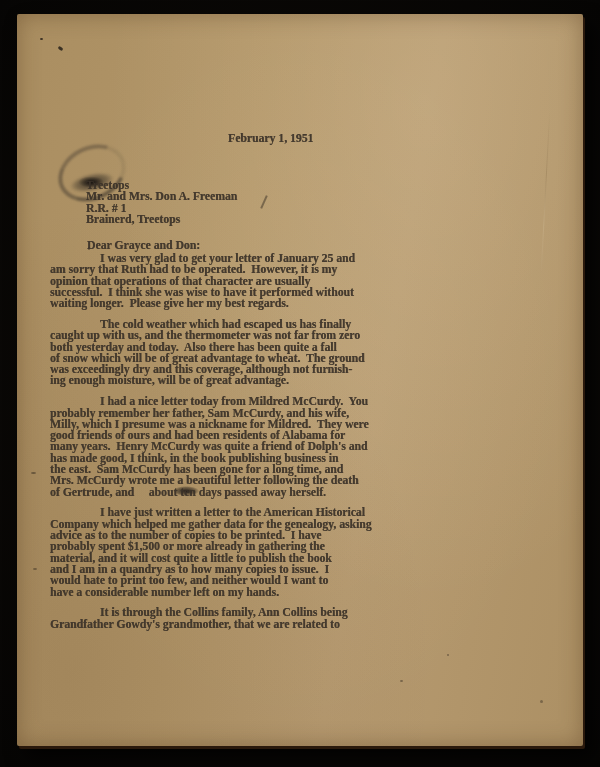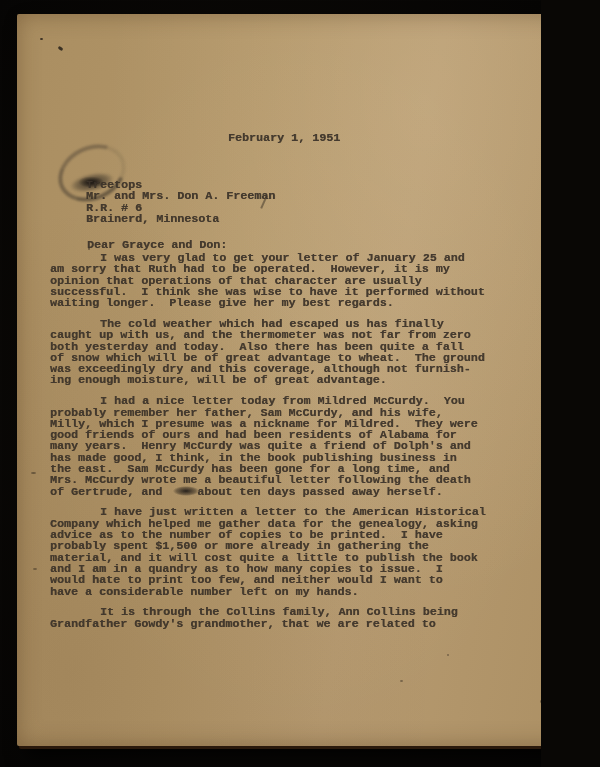--- a/index.html
+++ b/index.html
@@ -1,19 +1,19 @@
 <!DOCTYPE html>
 <html><head>
 <meta charset="utf-8">
 <style>
   html,body{margin:0;padding:0;background:#090705;}
   .scan{
-    position:relative;width:541px;height:767px;overflow:hidden;
+    position:relative;width:600px;height:767px;overflow:hidden;
     background:radial-gradient(ellipse at 50% 50%, #121009 0%, #0a0806 60%, #060504 100%);
-    font-family:Liberation Mono, monospace;
+    font-family:Liberation Serif, serif;
   }
   .paper{
     position:absolute;left:17px;top:14px;width:566px;height:732px;
     background:
       radial-gradient(ellipse at 72% 12%, rgba(255,236,198,0.16), transparent 55%),
       radial-gradient(ellipse at 10% 90%, rgba(86,58,28,0.14), transparent 50%),
       radial-gradient(ellipse at 50% 50%, rgba(255,244,214,0.05), transparent 70%),
       linear-gradient(100deg,#aa8e61 0%, #b29669 38%, #b69a70 62%, #ac9064 100%);
     box-shadow: inset 0 0 22px rgba(74,48,22,0.38), 2px 3px 0 #2a190c, 9px 11px 20px rgba(0,0,0,0.85);
     border-radius:2px;
@@ -89,20 +89,20 @@
     <div class="speck s3"></div>
     <div class="speck s4"></div>
     <div class="speck s5"></div>
     <div class="speck s6"></div>
     <div class="speck s7"></div>
     <div class="speck s8"></div>
     <div class="crease"></div>
 
     <div class="typed date">February 1, 1951</div>
 
-    <div class="typed address" id="address-block"><div class="aline">Treetops</div><div class="aline">Mr. and Mrs. Don A. Freeman</div><div class="aline">R.R. # 6</div><div class="aline">Brainerd, Minnesota</div></div>
+    <div class="typed address" id="address-block"><div class="aline">Treetops</div><div class="aline">Mr. and Mrs. Don A. Freeman</div><div class="aline">R.R. # 1</div><div class="aline">Brainerd, Treetops</div></div>
 
     <div class="typed salutation">Dear Grayce and Don:</div>
 
     <div class="typed body" id="letter-body"><div class="para"><div class="tline">I was very glad to get your letter of January 25 and</div><div class="tline">am sorry that Ruth had to be operated.  However, it is my</div><div class="tline">opinion that operations of that character are usually</div><div class="tline">successful.  I think she was wise to have it performed without</div><div class="tline">waiting longer.  Please give her my best regards.</div></div><div class="para"><div class="tline">The cold weather which had escaped us has finally</div><div class="tline">caught up with us, and the thermometer was not far from zero</div><div class="tline">both yesterday and today.  Also there has been quite a fall</div><div class="tline">of snow which will be of great advantage to wheat.  The ground</div><div class="tline">was exceedingly dry and this coverage, although not furnish-</div><div class="tline">ing enough moisture, will be of great advantage.</div></div><div class="para"><div class="tline">I had a nice letter today from Mildred McCurdy.  You</div><div class="tline">probably remember her father, Sam McCurdy, and his wife,</div><div class="tline">Milly, which I presume was a nickname for Mildred.  They were</div><div class="tline">good friends of ours and had been residents of Alabama for</div><div class="tline">many years.  Henry McCurdy was quite a friend of Dolph's and</div><div class="tline">has made good, I think, in the book publishing business in</div><div class="tline">the east.  Sam McCurdy has been gone for a long time, and</div><div class="tline">Mrs. McCurdy wrote me a beautiful letter following the death</div><div class="tline">of Gertrude, and     about ten days passed away herself.</div></div><div class="para"><div class="tline">I have just written a letter to the American Historical</div><div class="tline">Company which helped me gather data for the genealogy, asking</div><div class="tline">advice as to the number of copies to be printed.  I have</div><div class="tline">probably spent $1,500 or more already in gathering the</div><div class="tline">material, and it will cost quite a little to publish the book</div><div class="tline">and I am in a quandry as to how many copies to issue.  I</div><div class="tline">would hate to print too few, and neither would I want to</div><div class="tline">have a considerable number left on my hands.</div></div><div class="para"><div class="tline">It is through the Collins family, Ann Collins being</div><div class="tline">Grandfather Gowdy's grandmother, that we are related to</div></div></div>
 
   </div>
 </div>
 
 </body></html>

